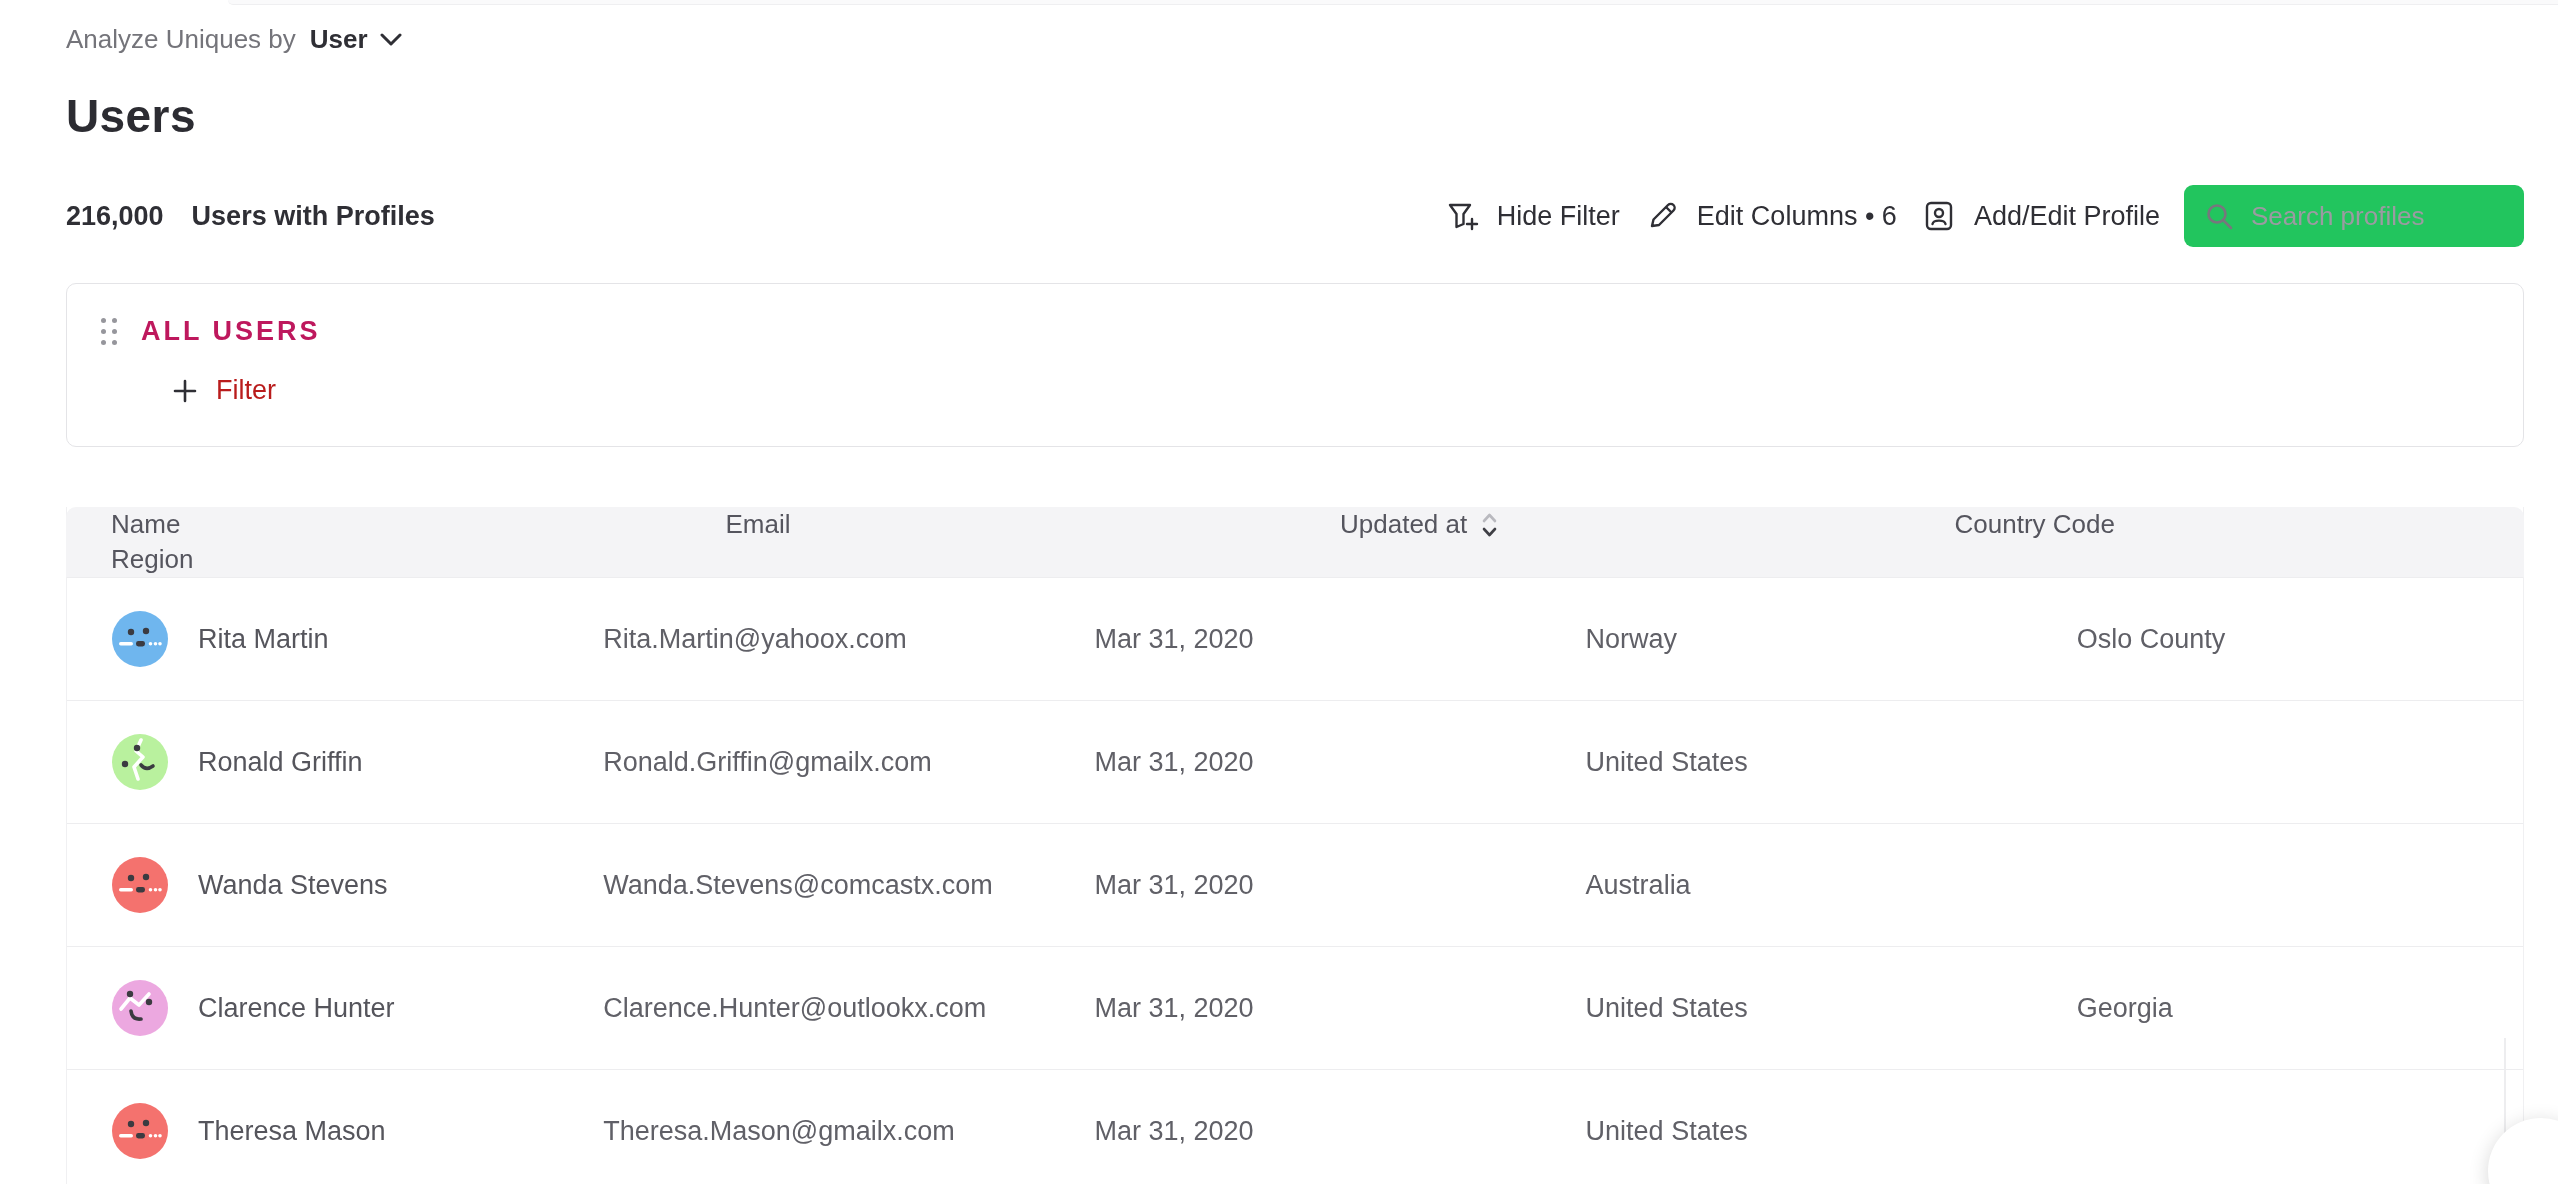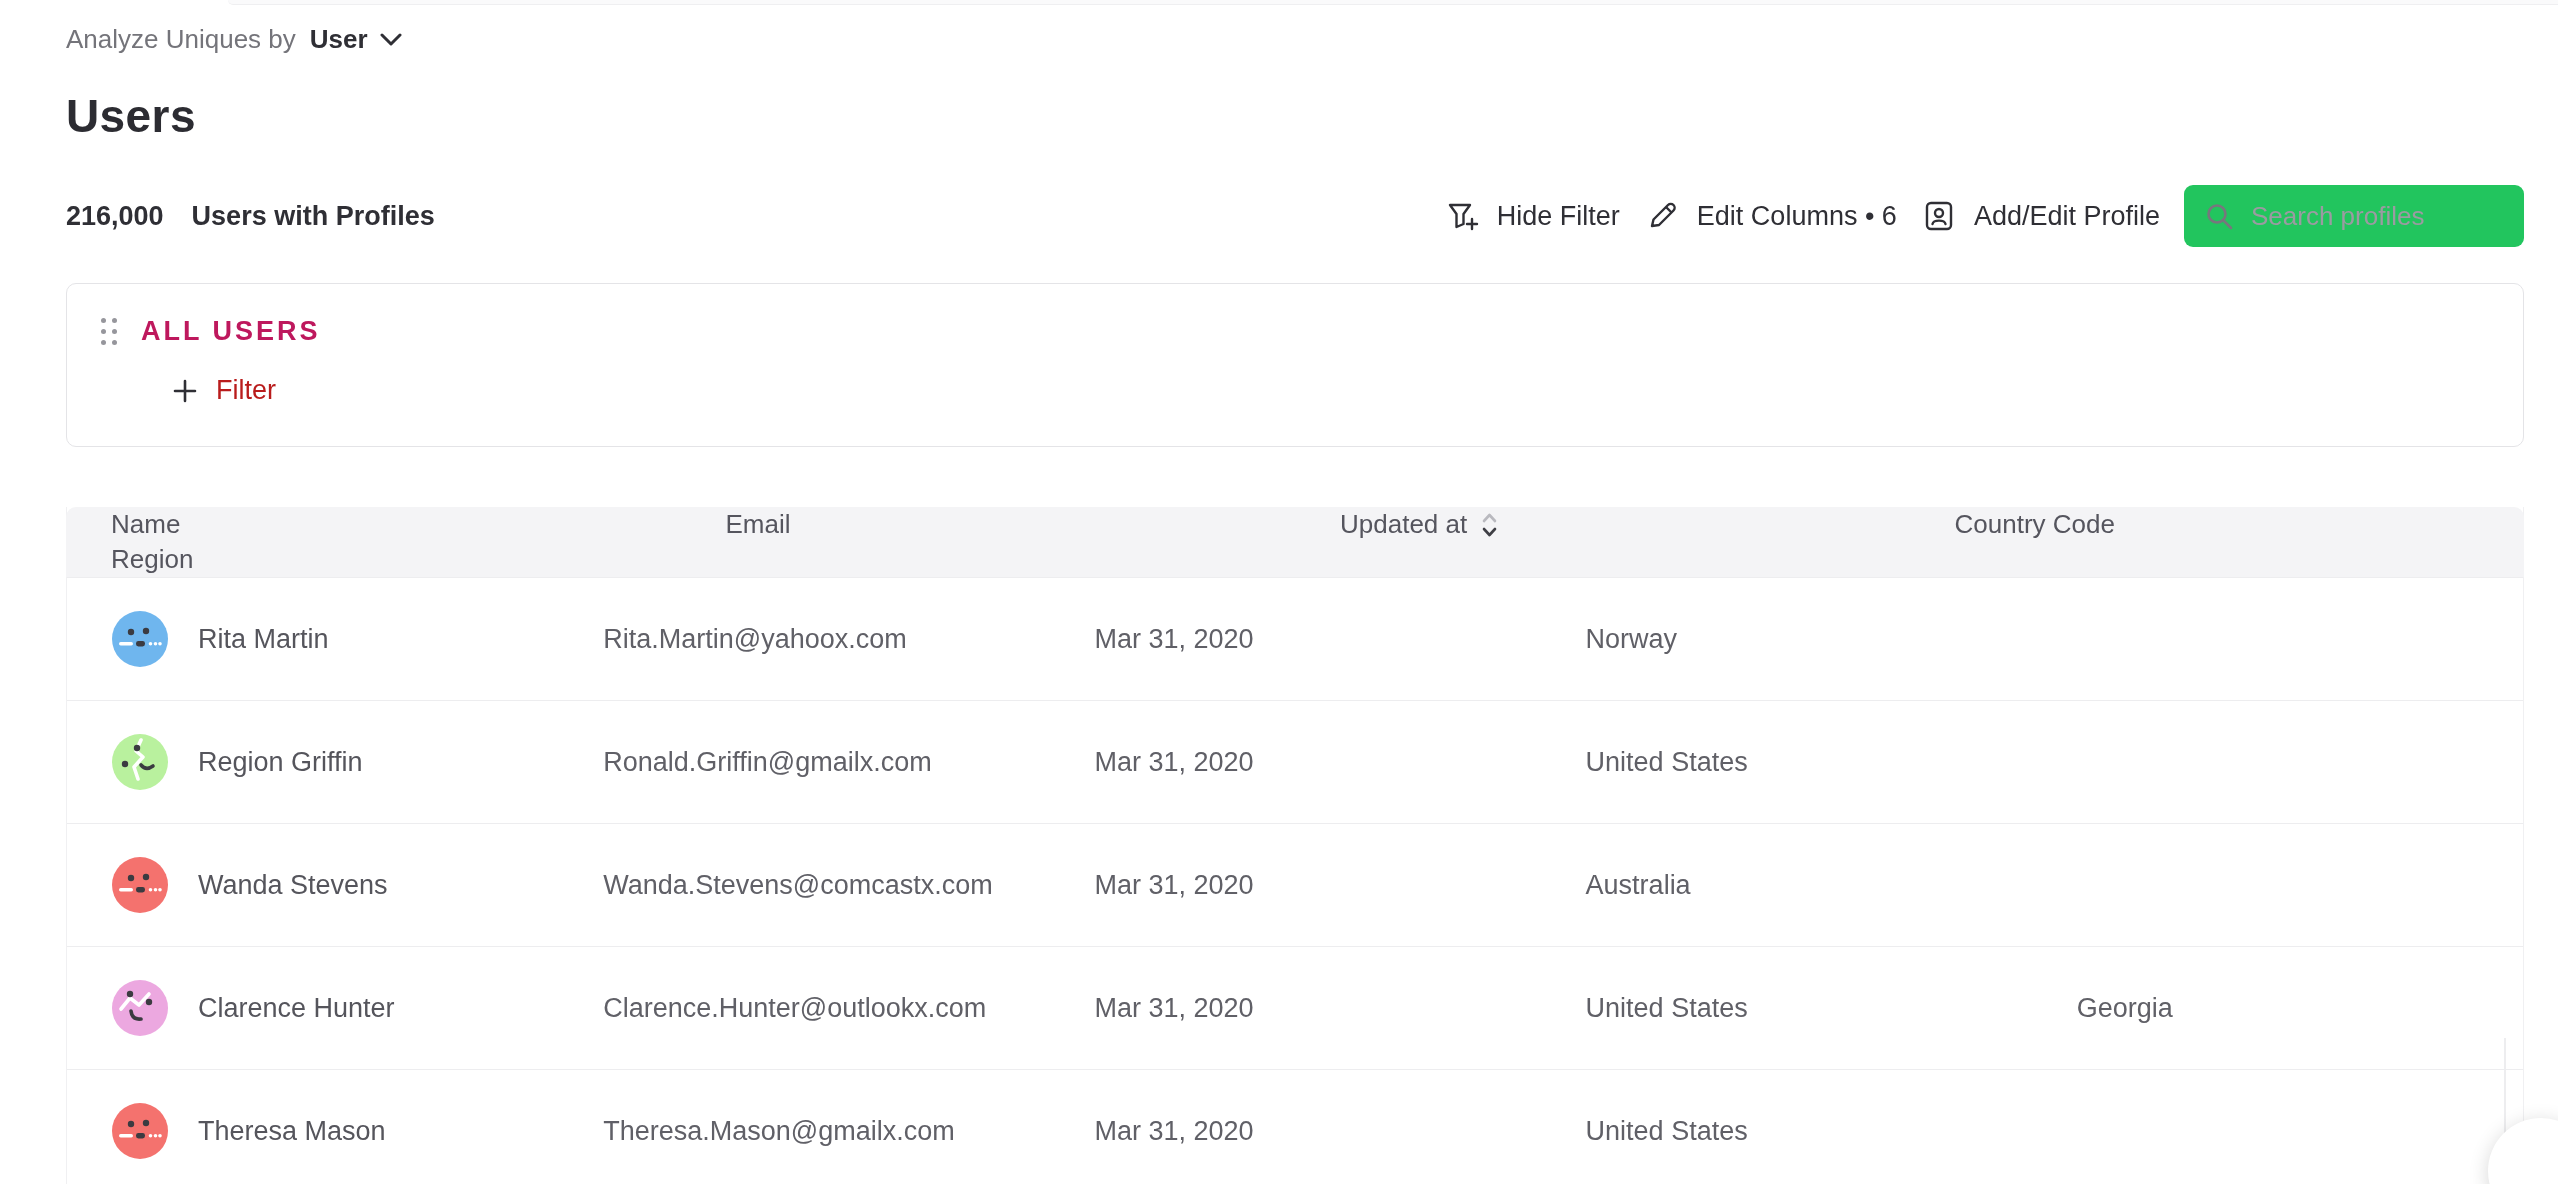--- a/index.html
+++ b/index.html
@@ -182,33 +182,34 @@
             <circle cx="38.5" cy="32.7" r="1.8" fill="#ffffff"></circle>
               <circle cx="43.5" cy="32.7" r="1.8" fill="#ffffff"></circle>
               <circle cx="48" cy="32.7" r="1.8" fill="#ffffff"></circle>
           </svg>
         </span>
         <span>Rita Martin</span>
       </div>
       <div class="cell">Rita.Martin@yahoox.com</div>
       <div class="cell">Mar 31, 2020</div>
       <div class="cell">Norway</div>
+      <div class="cell">Oslo County</div>
     </div>
 
     <div class="row">
       <div class="cell name-cell">
         <span class="avatar" style="background-color: rgb(185, 241, 158);">
           <svg viewBox="0 0 56 56">
             <polyline points="29,6 24,17 31,23 22,33 26,45" fill="none" stroke="#ffffff" stroke-width="3.6" stroke-linecap="round" stroke-linejoin="round"></polyline>
             <circle cx="13" cy="30" r="3.2" fill="#3b3b41"></circle>
               <circle cx="25" cy="14" r="3.2" fill="#3b3b41"></circle>
             <path d="M29 31 Q34 37 41 32" fill="none" stroke="#3b3b41" stroke-width="3.6" stroke-linecap="round"></path>
           </svg>
         </span>
-        <span>Region Griffin</span>
+        <span>Ronald Griffin</span>
       </div>
       <div class="cell">Ronald.Griffin@gmailx.com</div>
       <div class="cell">Mar 31, 2020</div>
       <div class="cell">United States</div>
       <div class="cell"></div>
     </div>
 
     <div class="row">
       <div class="cell name-cell">
         <span class="avatar" style="background-color: rgb(244, 114, 110);">

